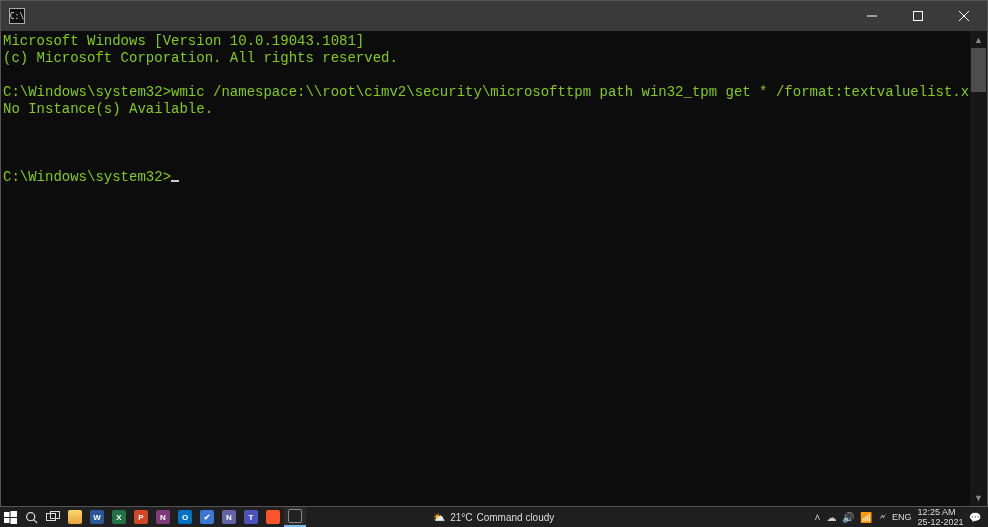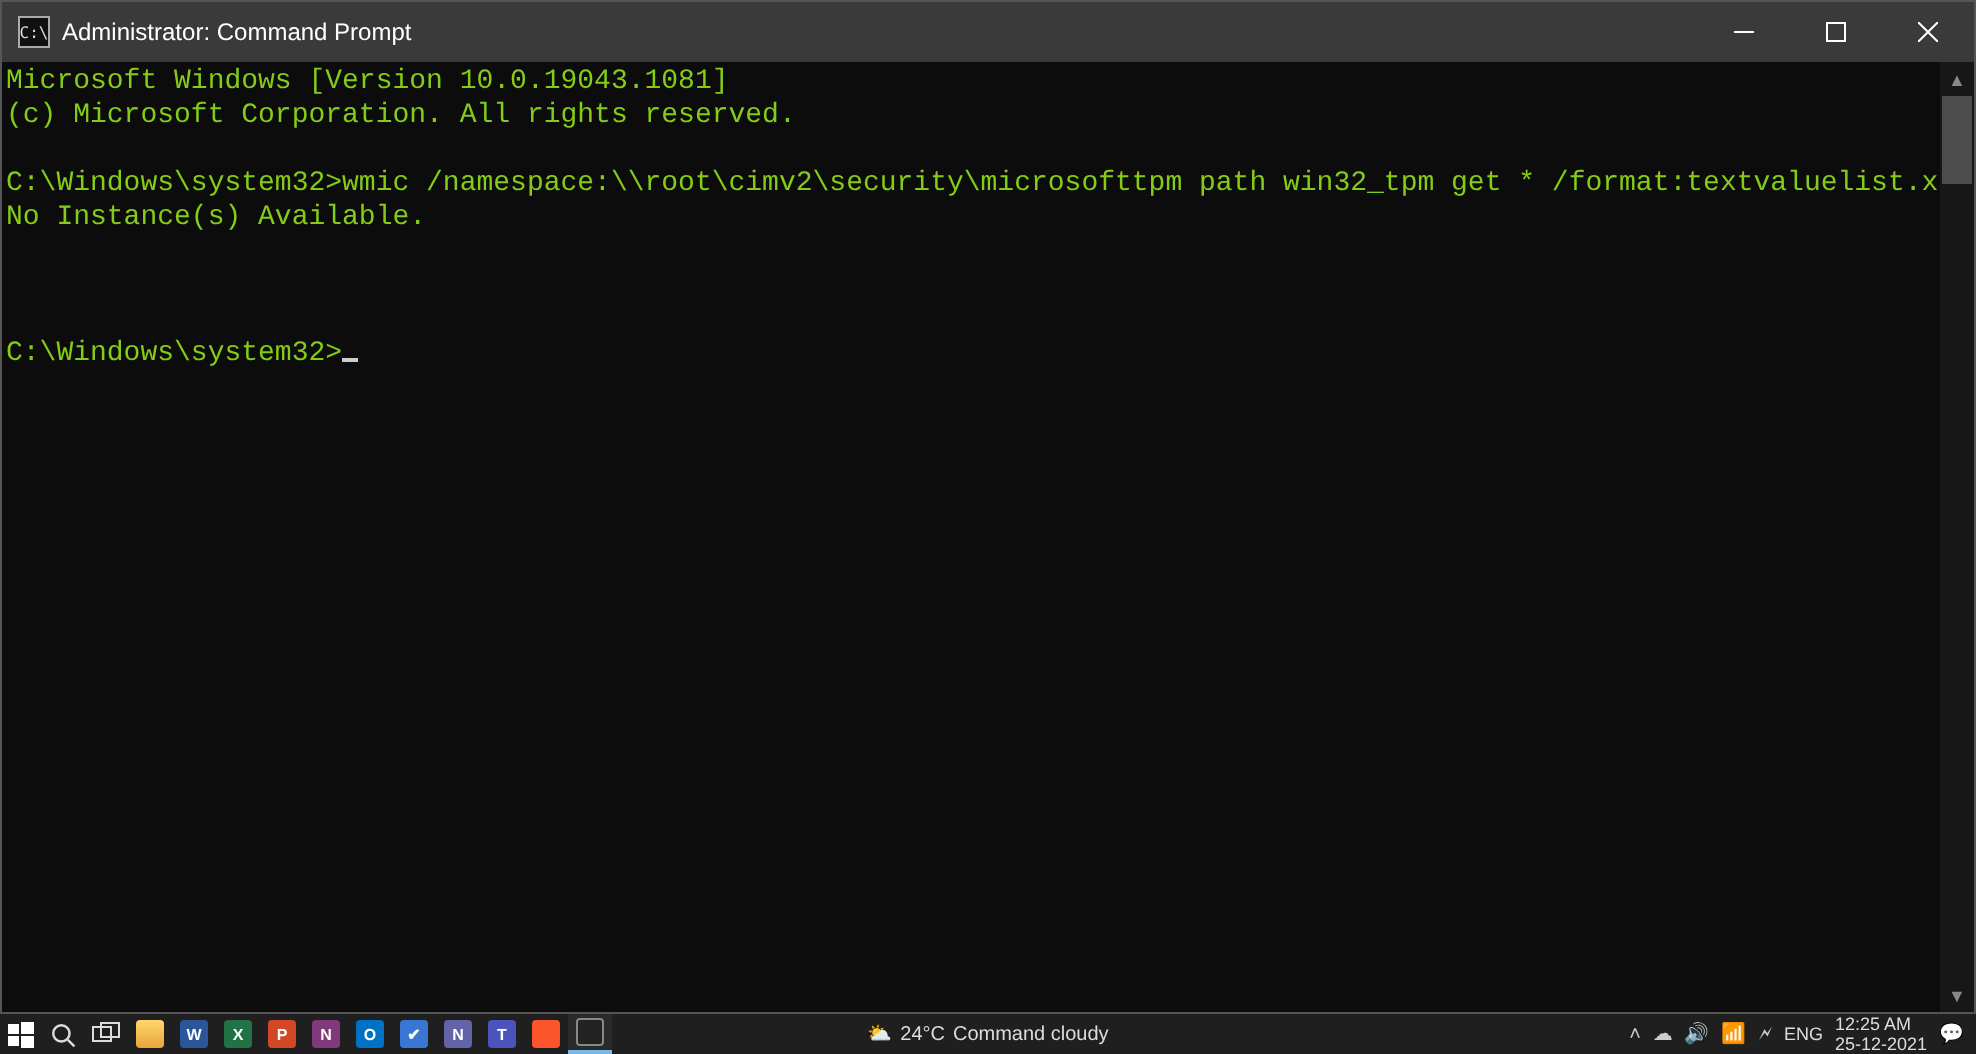--- a/index.html
+++ b/index.html
@@ -97,21 +97,20 @@
   }
   .tray-ico { font-size:10px; color:#ccc; }
   .clock { text-align:left; line-height:10px; font-size:9px; }
 </style>
 </head>
 <body>
 
 <div class="window">
   <div class="titlebar">
     <div class="icon-box">C:\</div>
-    <div class="title">Administrator: Command Prompt</div>
     <div class="spacer"></div>
     <div class="winbtn">
       <svg viewBox="0 0 10 10">
           <line x1="0" y1="5" x2="10" y2="5"></line>
         </svg>
     </div>
     <div class="winbtn">
       <svg viewBox="0 0 10 10">
           <rect x="0.5" y="0.5" width="9" height="9"></rect>
         </svg>
@@ -193,21 +192,21 @@
     <div class="tb-item">
         <div class="app-ico" style="background:#fb542b"></div>
       </div>
     <div class="tb-item active">
         <div class="app-ico" style="background:#222;border:1px solid #888"></div>
       </div>
   </div>
 
   <div class="tb-center">
     <span>⛅</span>
-    <span>24°C</span>
+    <span>21°C</span>
     <span>Command cloudy</span>
   </div>
 
   <div class="tb-right">
     <span class="tray-ico">˄</span>
     <span class="tray-ico">☁</span>
     <span class="tray-ico">🔊</span>
     <span class="tray-ico">📶</span>
     <span class="tray-ico">🗲</span>
     <span>ENG</span>

